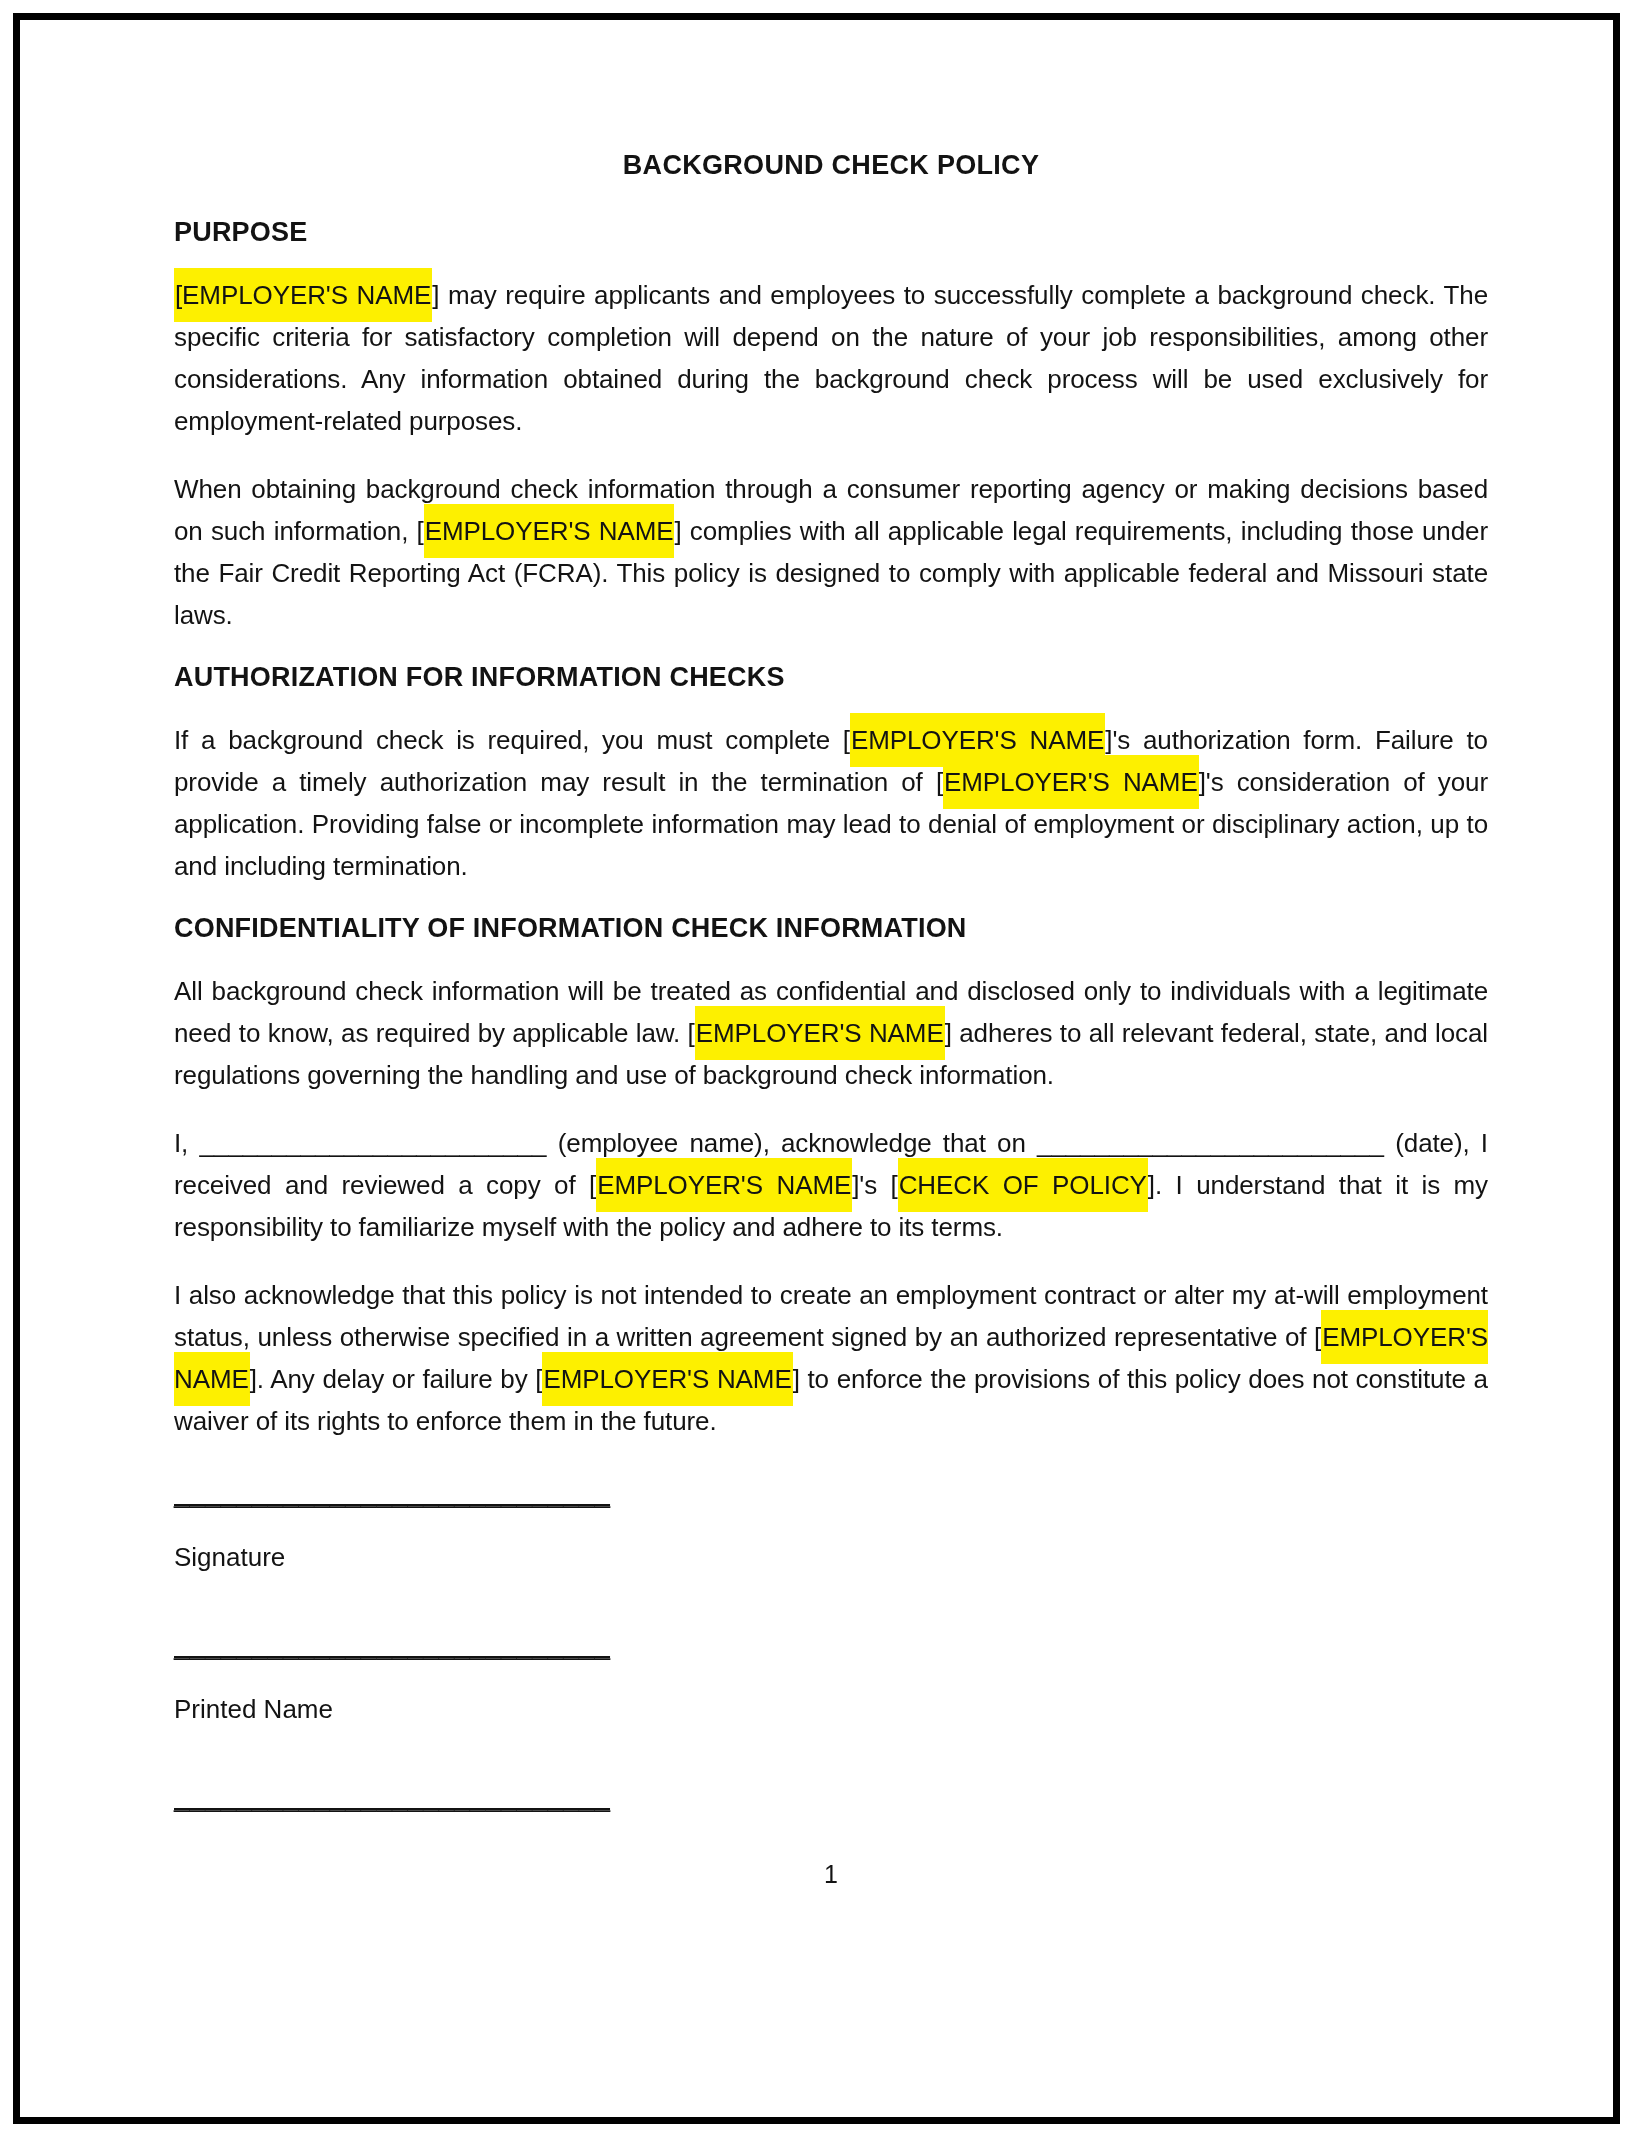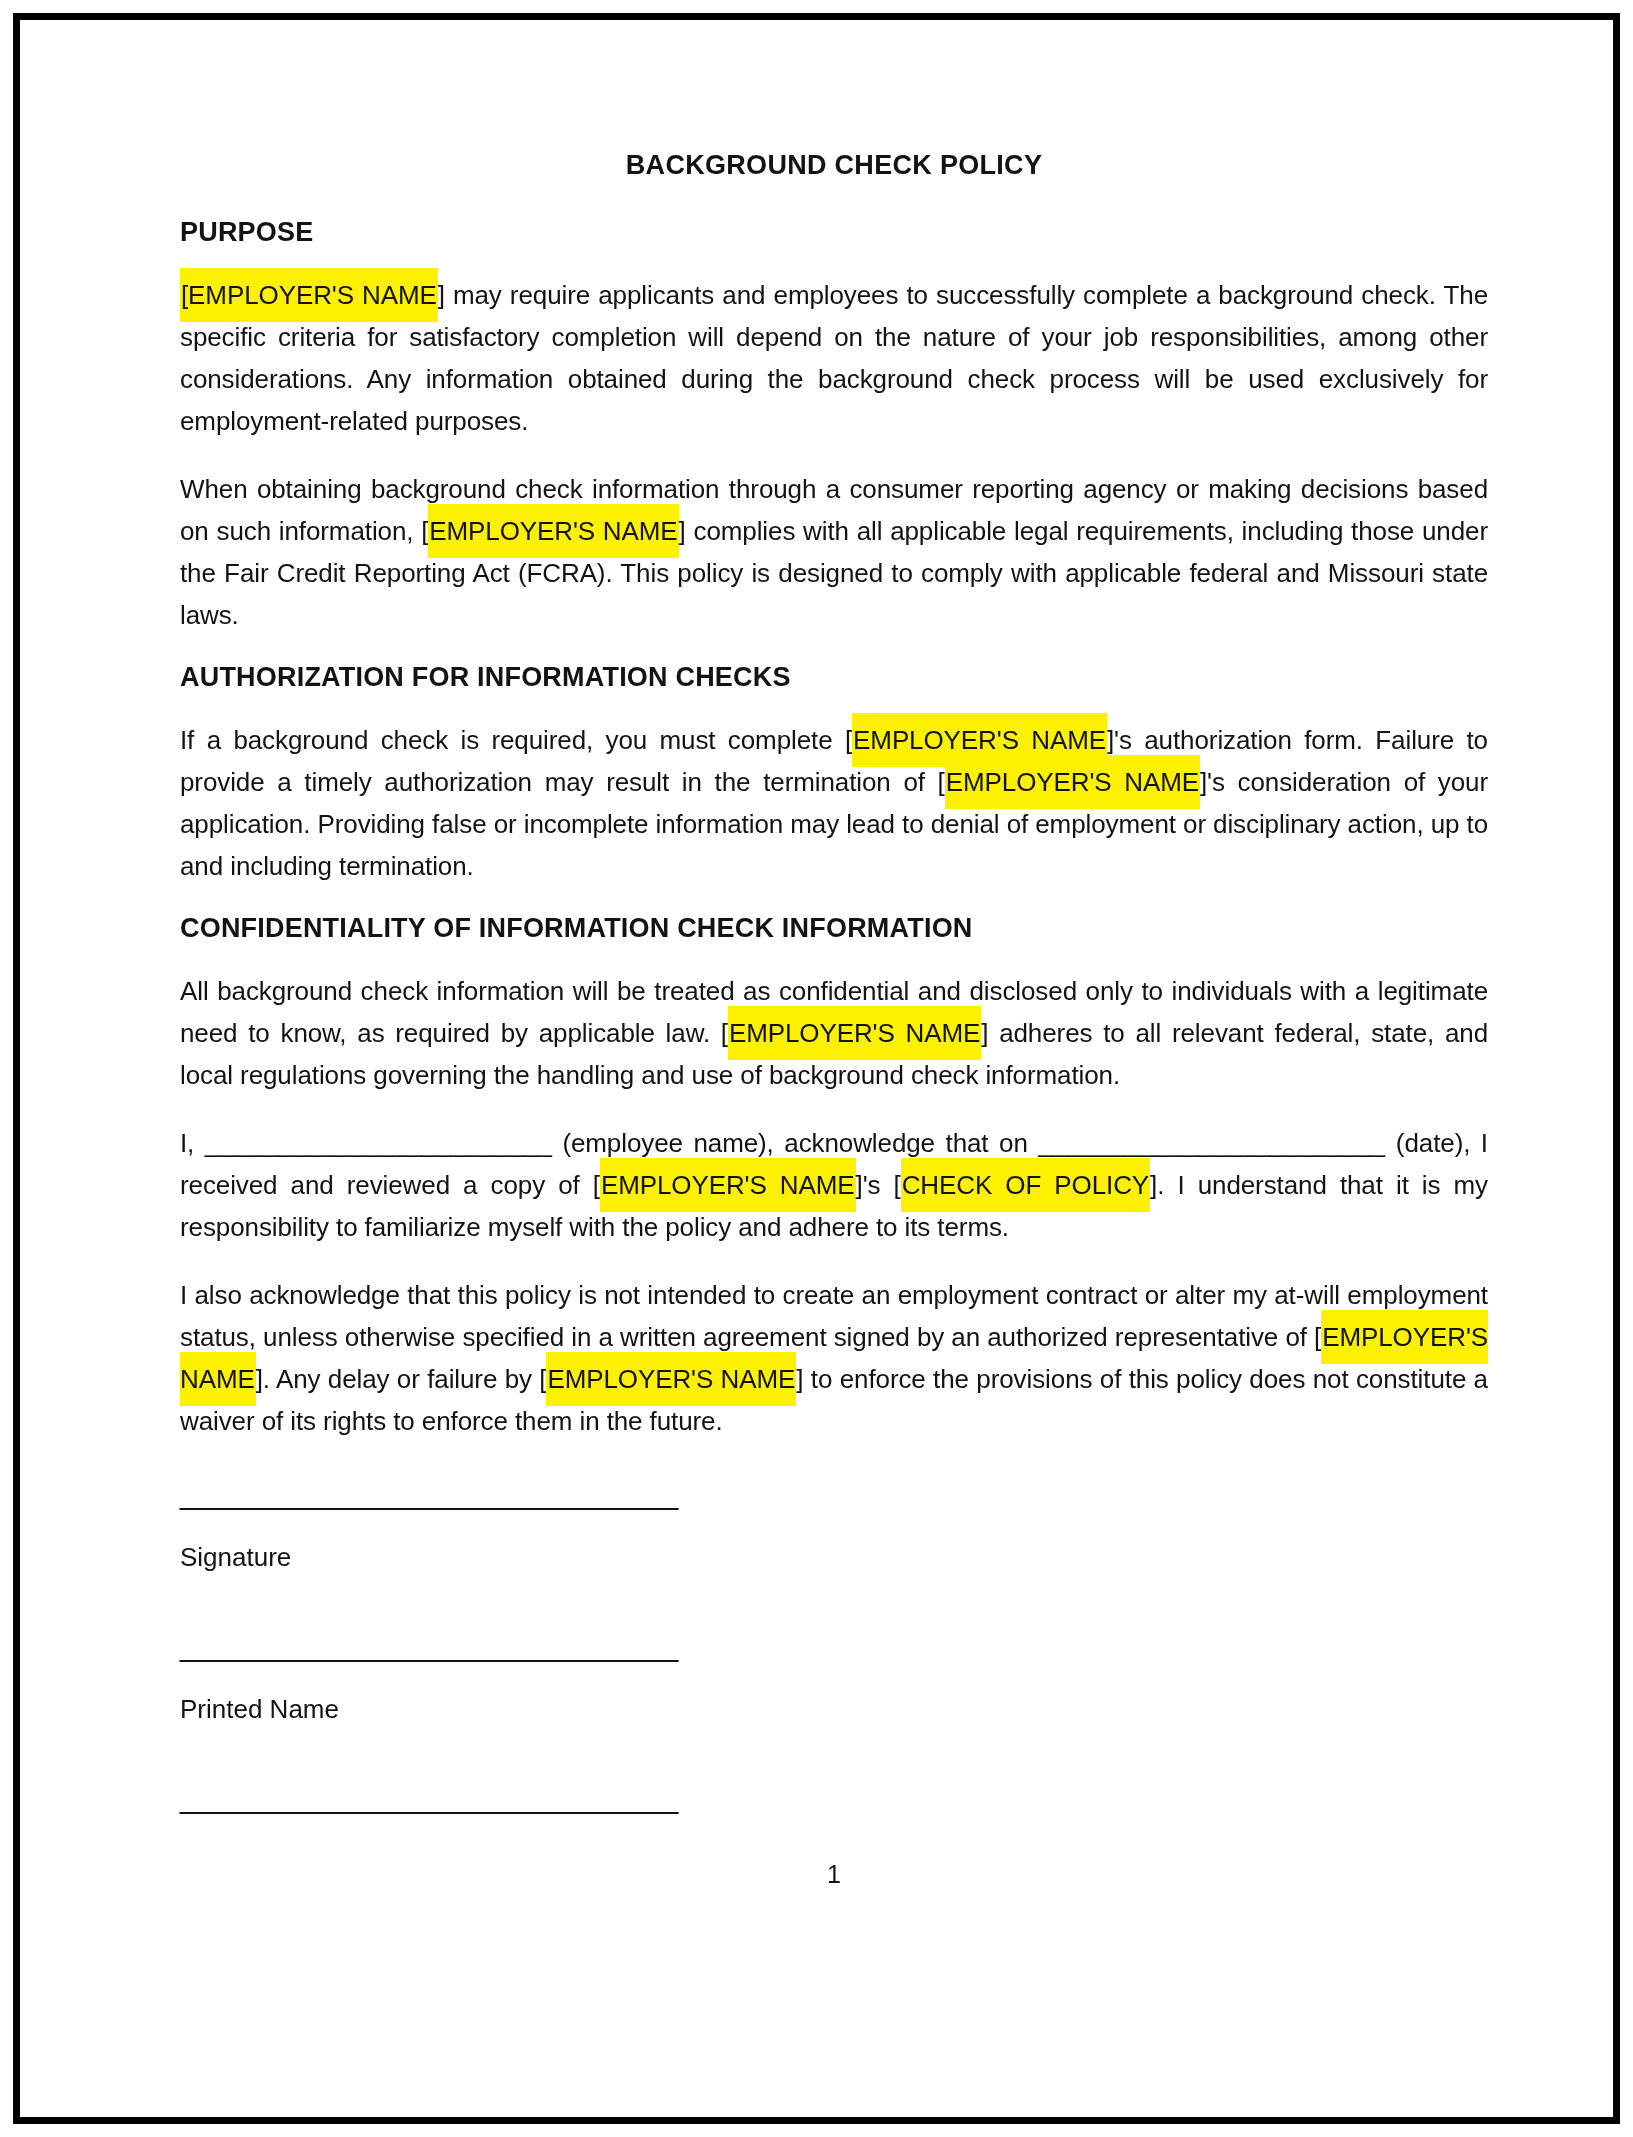--- a/index.html
+++ b/index.html
@@ -16,21 +16,21 @@
     color: #131313;
   }
   .page-frame {
     position: absolute;
     inset: 13px;
     border: 7px solid #000000;
     pointer-events: none;
   }
   .content {
     position: absolute;
-    left: 180px;
+    left: 174px;
     right: 145px;
     top: 150px;
   }
   h1.doc-title {
     font-size: 27px;
     font-weight: 700;
     text-align: center;
     letter-spacing: 0.3px;
     margin: 0 0 36px 0;
   }
@@ -52,25 +52,26 @@
     padding: 12px 1px;
   }
   .blank {
     letter-spacing: 0;
     white-space: nowrap;
   }
   .sig-block {
     margin-top: 30px;
   }
   .sig-line {
-    font-size: 32px;
+    font-size: 28px;
     line-height: 42px;
     margin: 0 0 22px 0;
     letter-spacing: 0;
     white-space: nowrap;
+    text-decoration: underline;
   }
   .sig-label {
     font-size: 26px;
     line-height: 42px;
     margin: 0 0 46px 0;
   }
   .page-number {
     font-size: 25px;
     line-height: 40px;
     text-align: center;

